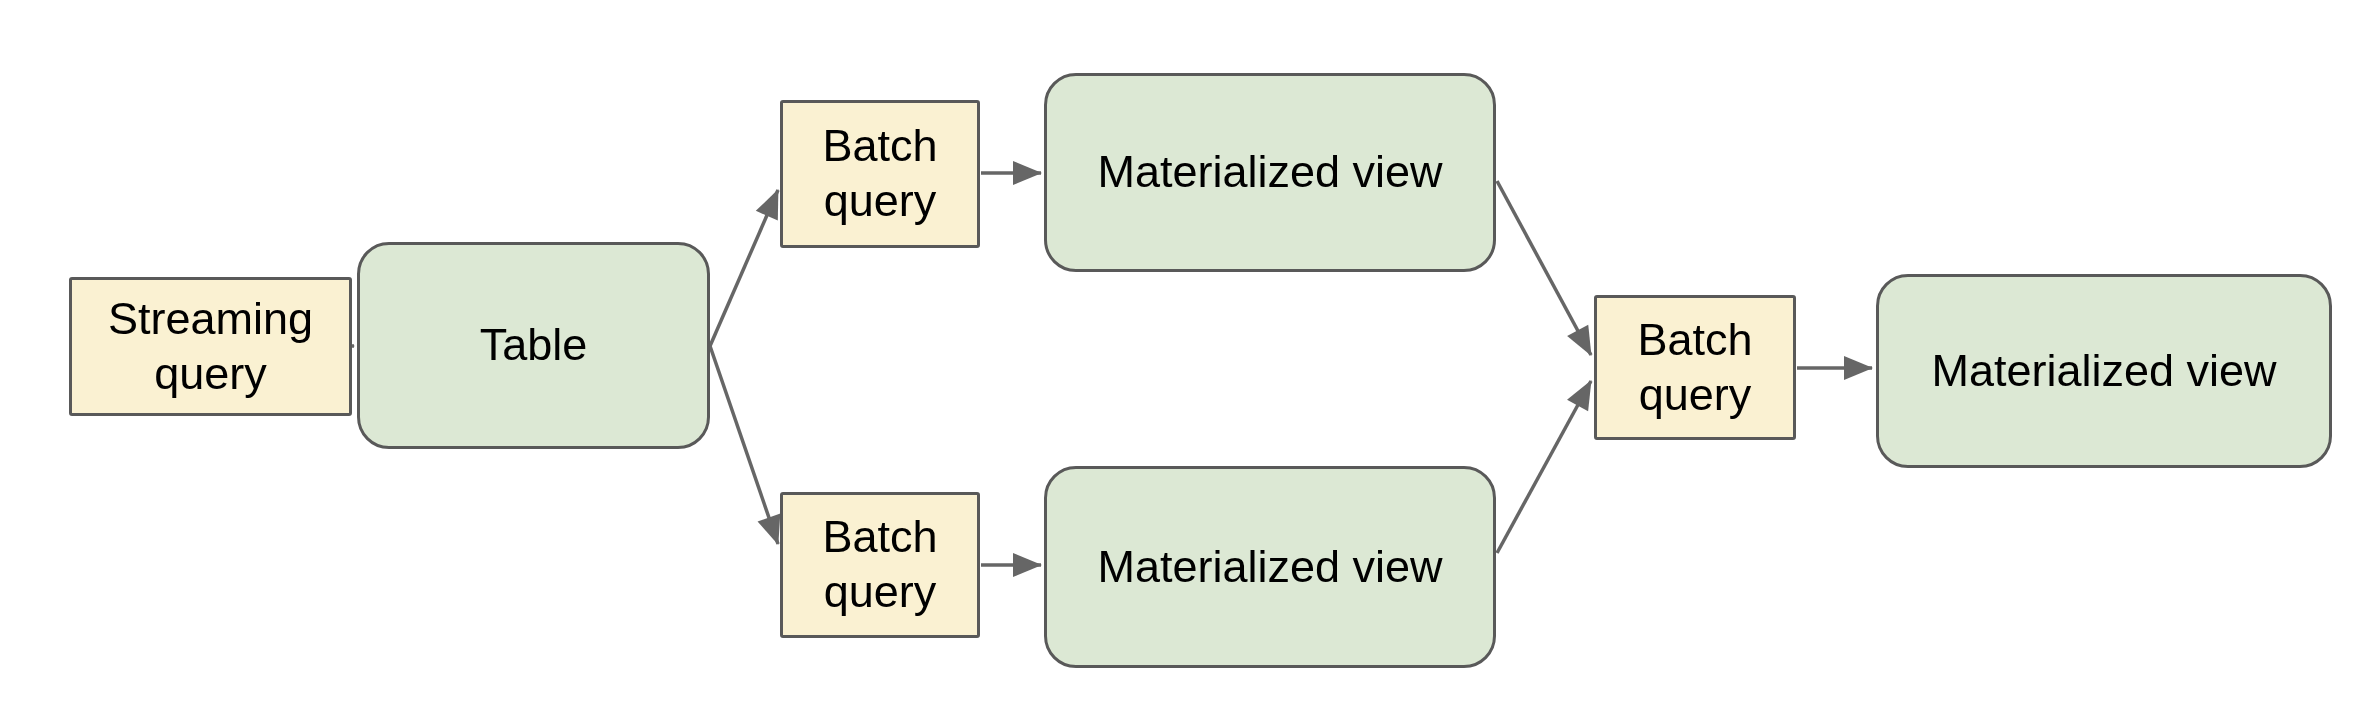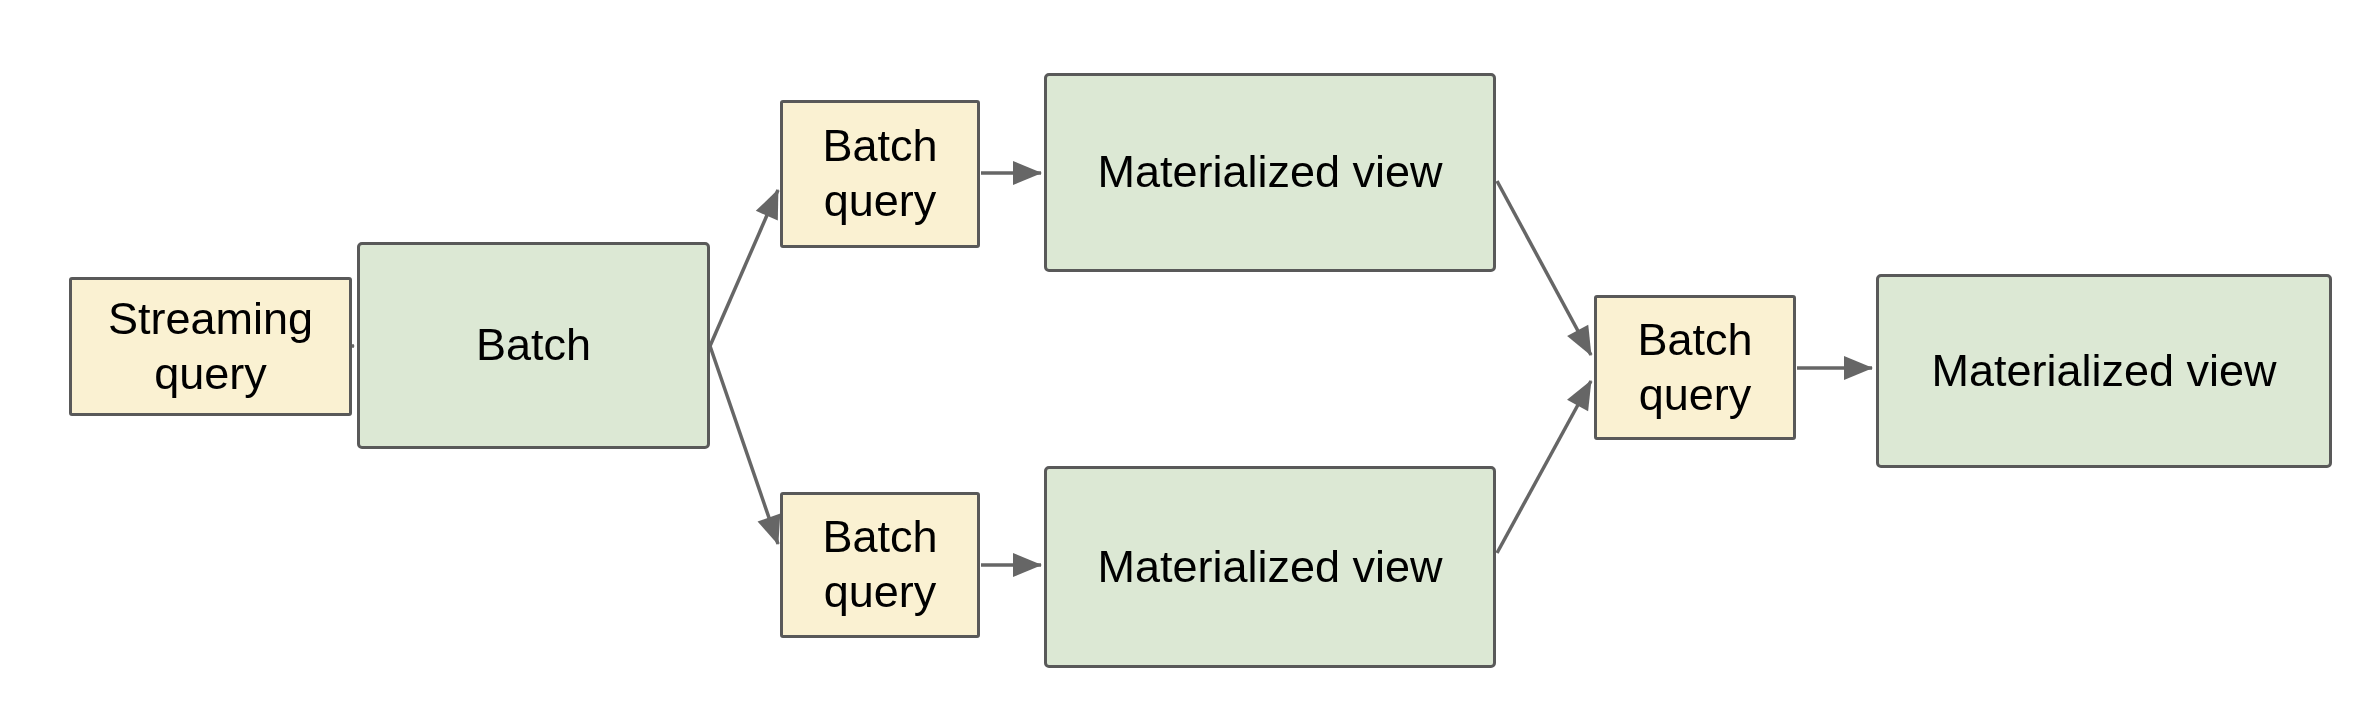--- a/index.html
+++ b/index.html
@@ -40,21 +40,21 @@
     padding: 0 18px;
   }
   .node.query {
     background: var(--query-fill, #faf1d2);
     border: 3px solid var(--border, #595959);
     border-radius: 3px;
   }
   .node.store {
     background: var(--store-fill, #dce8d4);
     border: 3px solid var(--border, #595959);
-    border-radius: 5px;
+    border-radius: 32px;
   }
 </style>
 </head>
 <body>
 
 <div class="canvas">
 
   <svg class="edge-layer" viewBox="0 0 2370 720">
     <defs>
       <marker id="arrowhead" markerUnits="userSpaceOnUse" markerWidth="32" markerHeight="26" refX="29" refY="13" orient="auto">
@@ -69,21 +69,21 @@
     <line x1="1497" y1="181" x2="1591" y2="355" marker-end="url(#arrowhead)"></line>
     <line x1="1497" y1="553" x2="1591" y2="381" marker-end="url(#arrowhead)"></line>
     <line x1="1797" y1="368" x2="1872" y2="368" marker-end="url(#arrowhead)"></line>
   </svg>
 
   <div class="node query" style="left:27px; top:277px; width:283px; height:139px;margin-left:42px;">
     <span>Streaming query</span>
   </div>
 
   <div class="node store" style="left:357px; top:242px; width:353px; height:207px;">
-    <span>Batch</span>
+    <span>Table</span>
   </div>
 
   <div class="node query" style="left:780px; top:100px; width:200px; height:148px;">
     <span>Batch query</span>
   </div>
 
   <div class="node store" style="left:1044px; top:73px; width:452px; height:199px;">
     <span>Materialized view</span>
   </div>
 

